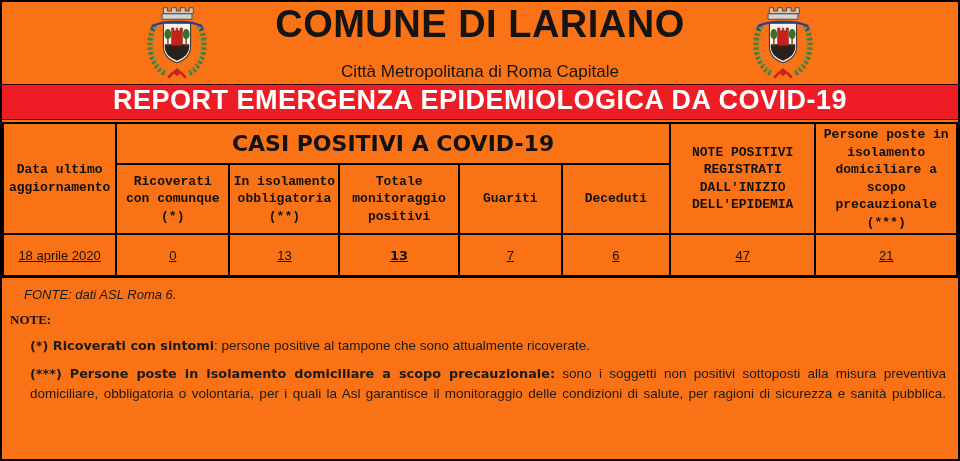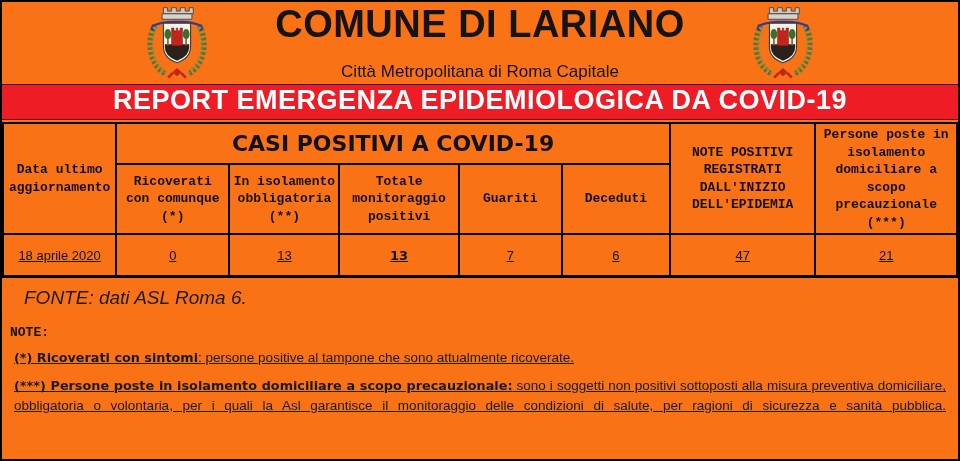--- a/index.html
+++ b/index.html
@@ -89,38 +89,36 @@
     height: 42px;
     font-size: 13px;
     border-bottom-width: 3px;
     text-decoration: underline;
   }
   td.bold-val { font-weight: bold; font-family: "DejaVu Sans", sans-serif; font-size: 15px; }
 
   
   .fonte {
     padding: 9px 0 0 22px;
-    font-size: 19px;
+    font-size: 13px;
     font-style: italic;
     color: #1a1a1a;
   }
   .notes { padding: 10px 12px 0 8px; }
   .note-heading {
-    font-family: Liberation Mono, monospace;
+    font-family: Liberation Serif, serif;
     font-weight: bold;
     font-size: 13px;
     margin-bottom: 8px;
-    margin-top: 6px;
   }
   .note {
     font-size: 13.5px;
     line-height: 1.45;
-    margin: 0 0 9px 4px;
+    margin: 0 0 9px 20px;
     color: #1a1a1a;
-    text-decoration: underline;
   }
   .note .note-label {
     font-family: "DejaVu Sans", sans-serif;
     font-weight: bold;
     font-size: 12.8px;
   }
   .note.justified {
     text-align: justify;
     text-align-last: justify;
   }

